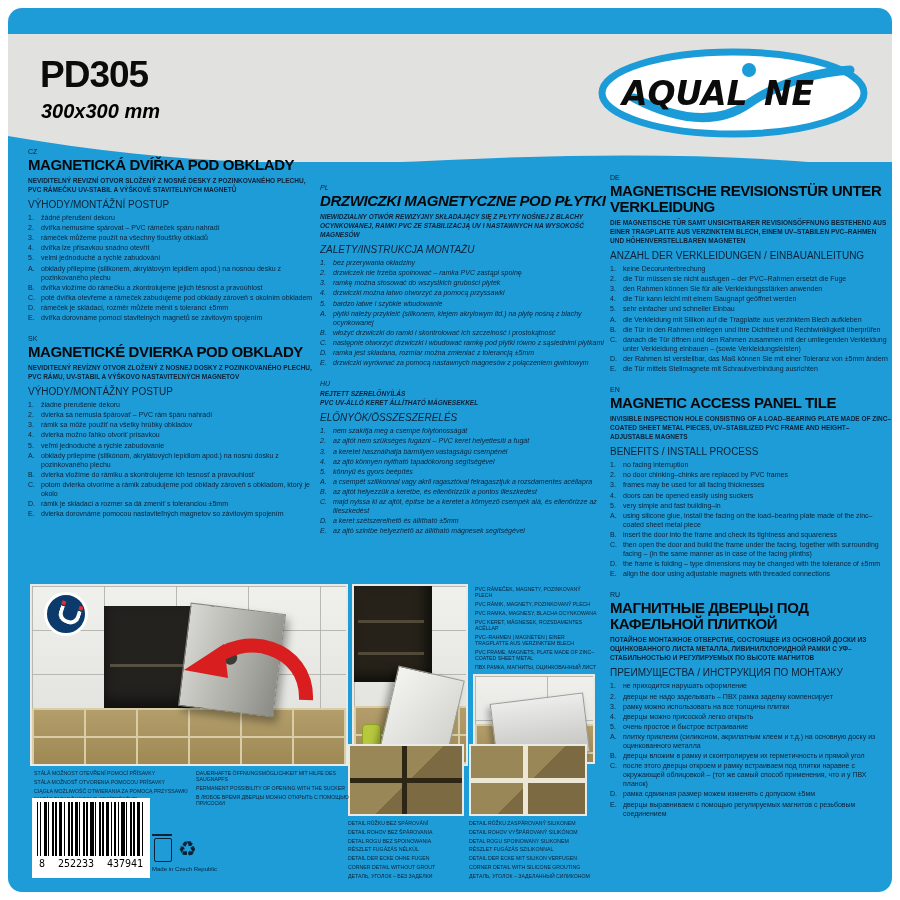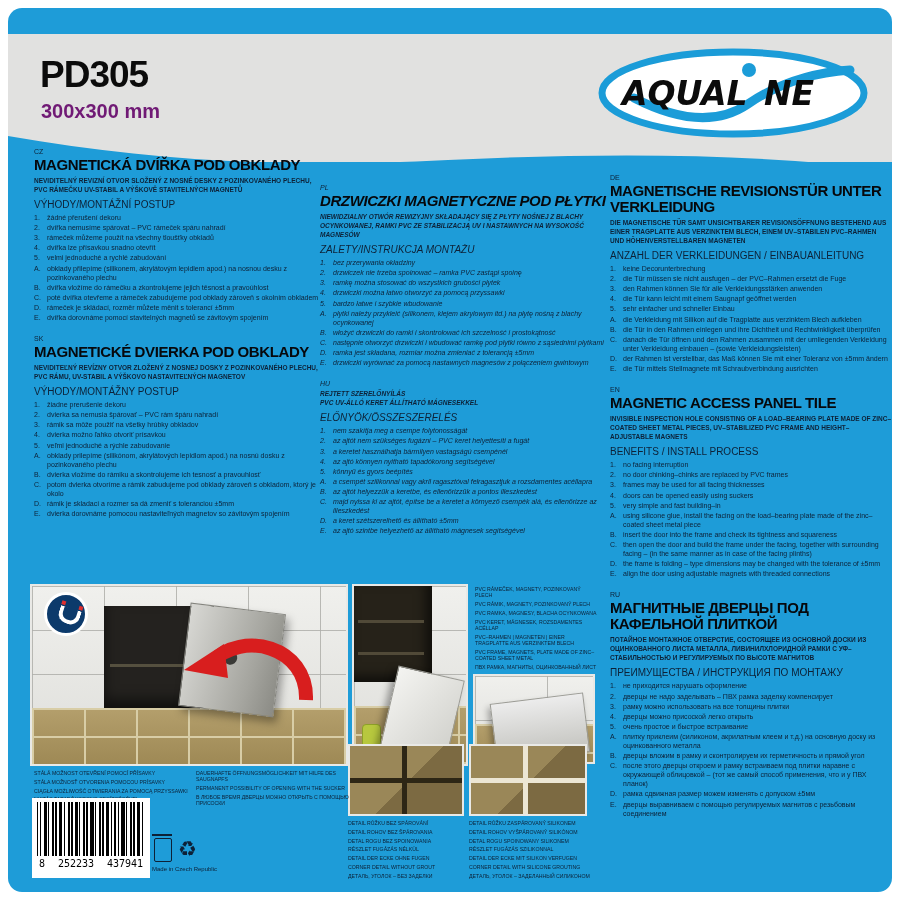--- a/index.html
+++ b/index.html
@@ -4,25 +4,25 @@
 <style>
   html,body{margin:0;padding:0;background:#ffffff;}
   .page{position:relative;width:900px;height:900px;background:#ffffff;overflow:hidden;
         font-family:"Liberation Sans","DejaVu Sans",sans-serif;}
   .label{position:absolute;left:8px;top:8px;width:884px;height:884px;border-radius:14px;
          overflow:hidden;background:#1e9cd8;}
   
   .header{position:absolute;left:0;top:0;width:884px;height:128px;background:#e1e1e0;margin-top:26px;}
   .wave{position:absolute;left:0;top:86px;width:884px;height:66px;display:block;}
   .pcode{position:absolute;left:32px;top:20px;font-size:37px;font-weight:bold;color:#0b0b0b;letter-spacing:-1px;}
-  .psize{position:absolute;left:33px;top:66px;font-size:20px;font-weight:bold;color:#701a75;}
+  .psize{position:absolute;left:33px;top:66px;font-size:20px;font-weight:bold;color:#000000;font-style:italic;}
   .logo{position:absolute;right:22px;top:12px;width:274px;height:94px;}
   
   .col{position:absolute;top:140px;color:#0d2137;}
-  .col1{left:26px;width:288px;}
+  .col1{left:20px;width:288px;}
   .col2{left:312px;width:290px;padding-top:36px;font-style:italic;}
   .col3{left:602px;width:282px;padding-top:26px;}
   .sec{margin-bottom:13px;}
   .code{font-size:7px;color:#0d2137;margin-bottom:2px;}
   .ttl{margin:0 0 3px 0;font-size:15px;line-height:1.06;font-weight:bold;color:#06080c;
        letter-spacing:-0.4px;text-transform:uppercase;}
   .sub{margin:0 0 5px 0;font-size:6.5px;line-height:1.4;font-weight:bold;color:#0d2137;
        white-space:pre-line;text-transform:uppercase;}
   .plabel{margin:5px 0 3px 0;font-size:10px;color:#0d2137;text-transform:uppercase;}
   .ilist{list-style:none;margin:0;padding:0;}

